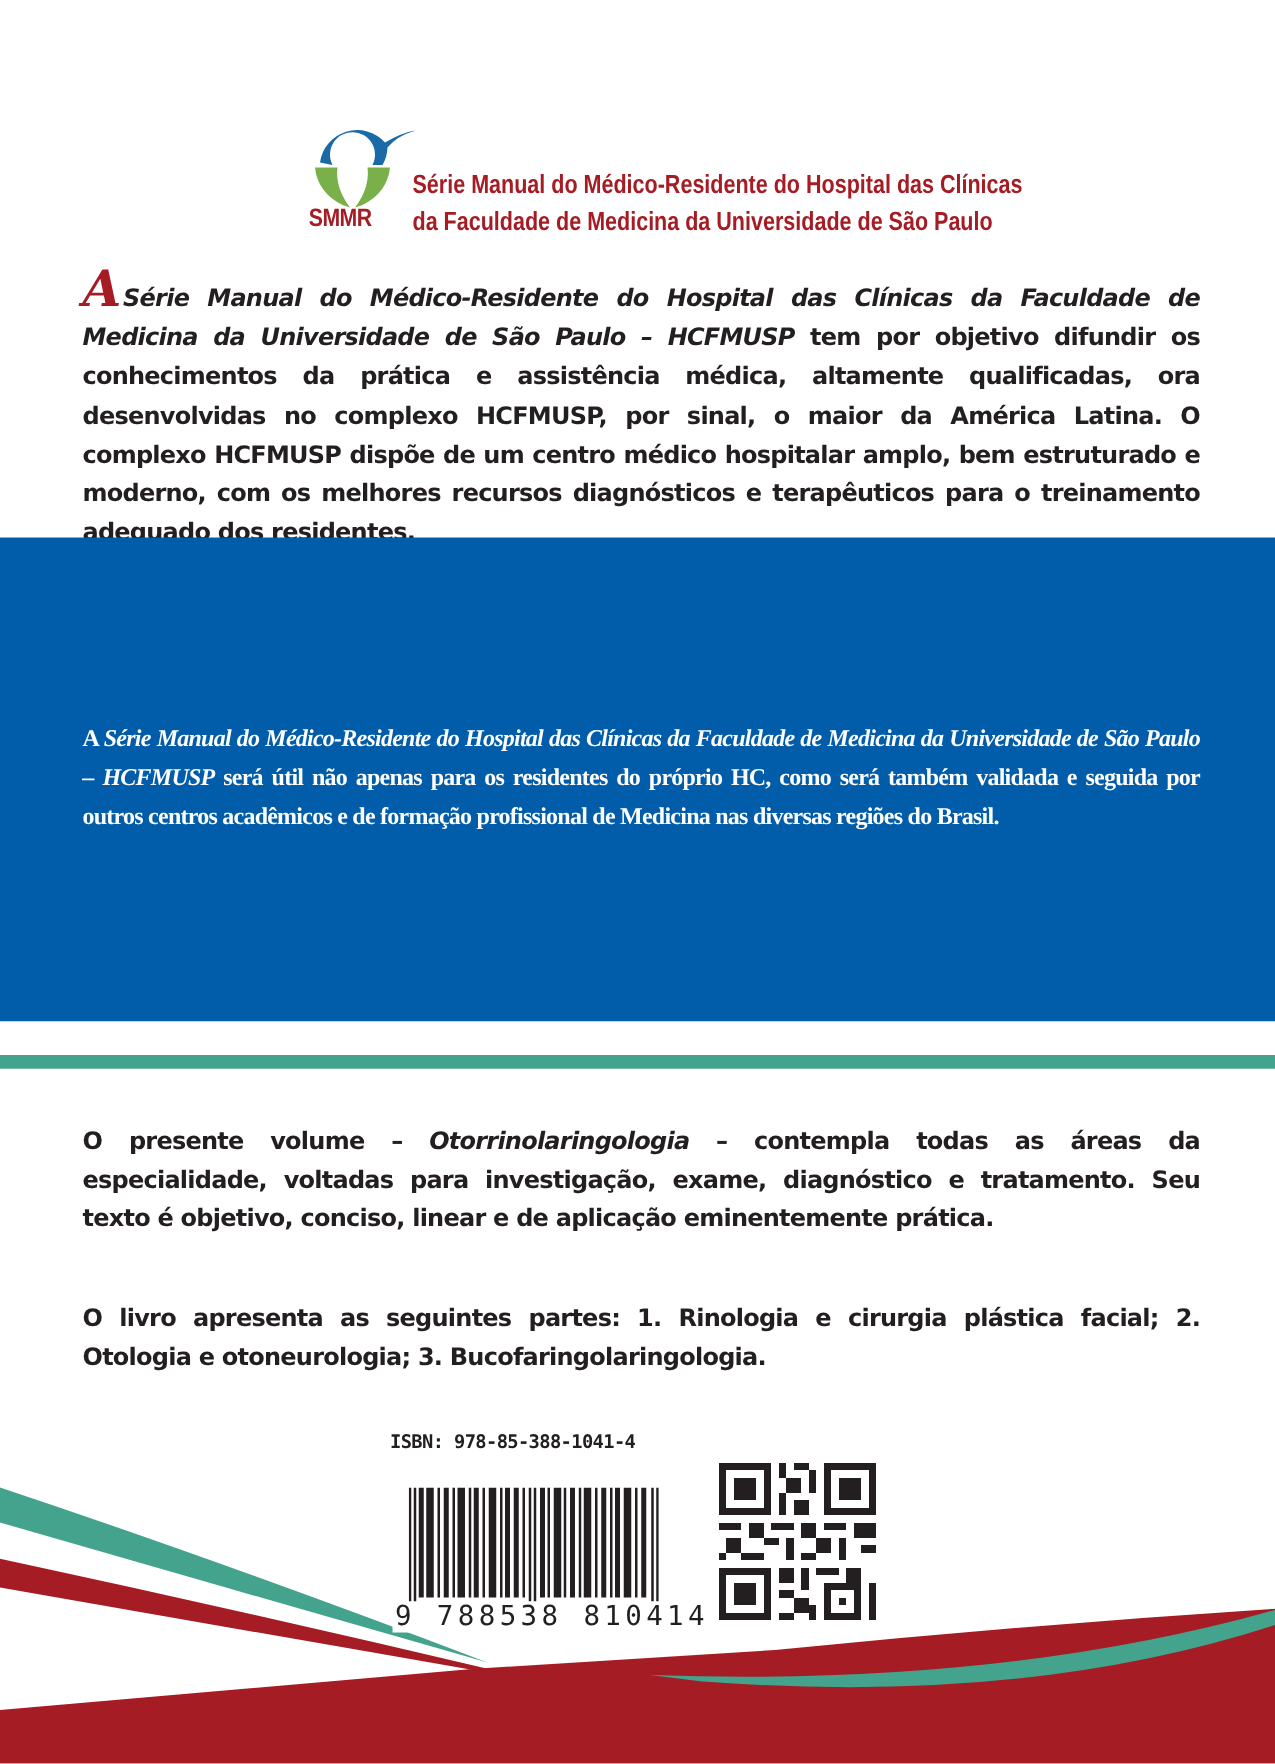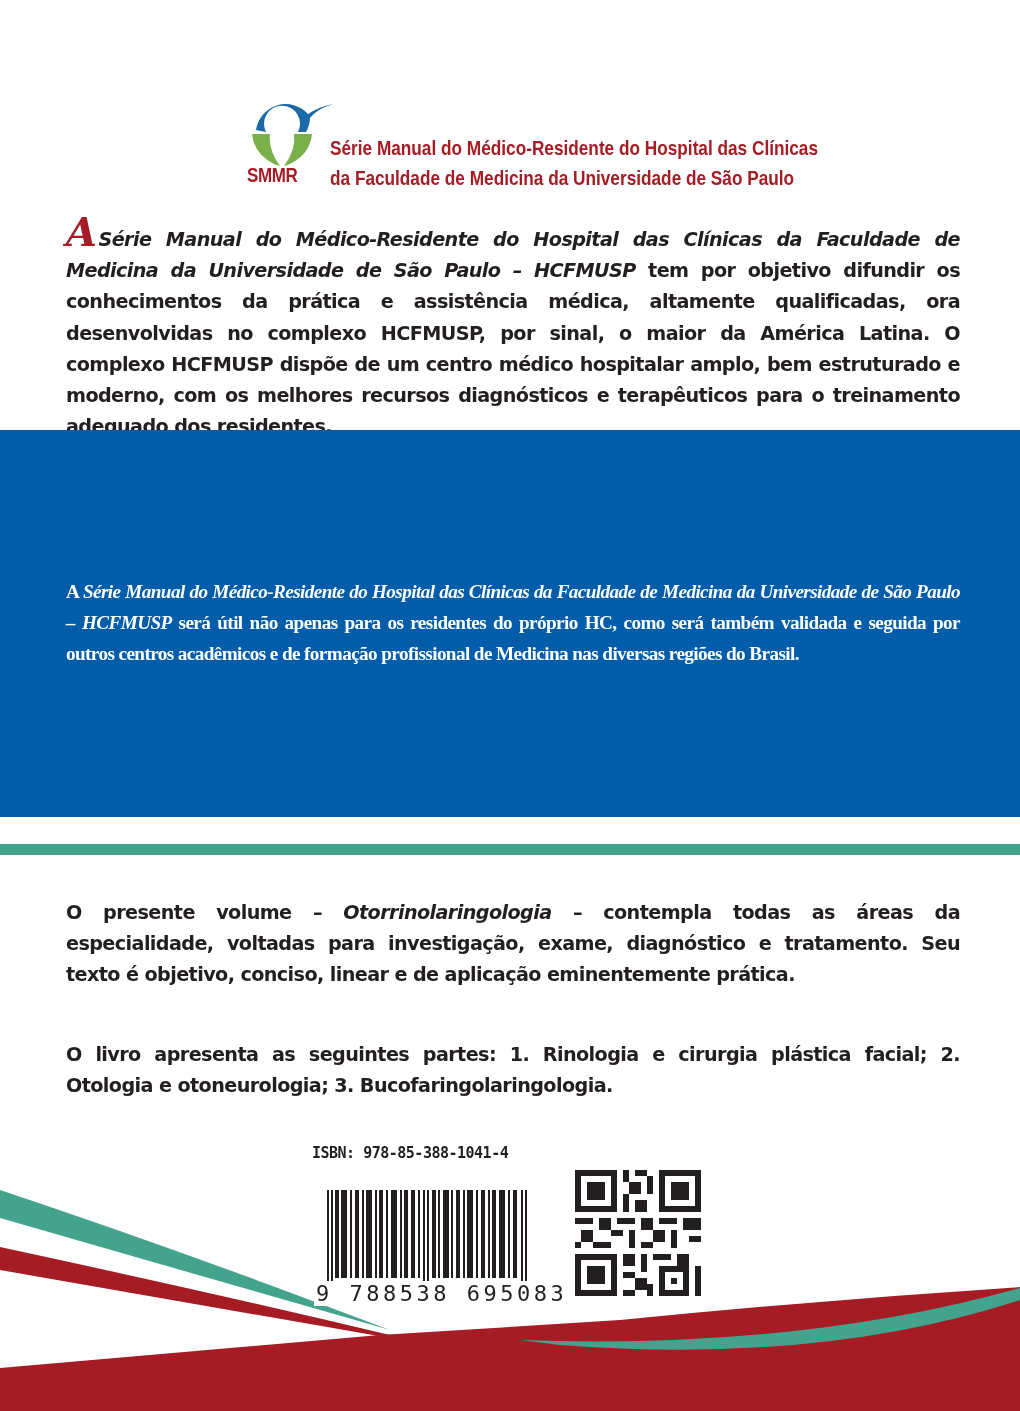--- a/index.html
+++ b/index.html
@@ -144,21 +144,21 @@
     <rect x="154" y="0" width="4" height="88"></rect>
       <rect x="161" y="0" width="2" height="88"></rect>
     <rect x="165" y="0" width="4" height="88"></rect>
       <rect x="172" y="0" width="6" height="88"></rect>
     <rect x="181" y="0" width="2" height="88"></rect>
       <rect x="186" y="0" width="4" height="88"></rect>
     <rect x="194" y="0" width="2" height="98"></rect>
       <rect x="198" y="0" width="2" height="98"></rect>
   </g>
 </svg>
-<div class="barcode-digits">9 788538 695083</div>
+<div class="barcode-digits">9 788538 810414</div>
 
 <svg class="qr" viewBox="0 0 21 21" shape-rendering="crispEdges">
   <rect width="21" height="21" fill="#ffffff"></rect>
   <g fill="#231f20">
     <rect x="0" y="0" width="7" height="7"></rect>
       <rect x="1" y="1" width="5" height="5" fill="#fff"></rect>
       <rect x="2" y="2" width="3" height="3"></rect>
     <rect x="14" y="0" width="7" height="7"></rect>
       <rect x="15" y="1" width="5" height="5" fill="#fff"></rect>
       <rect x="16" y="2" width="3" height="3"></rect>

